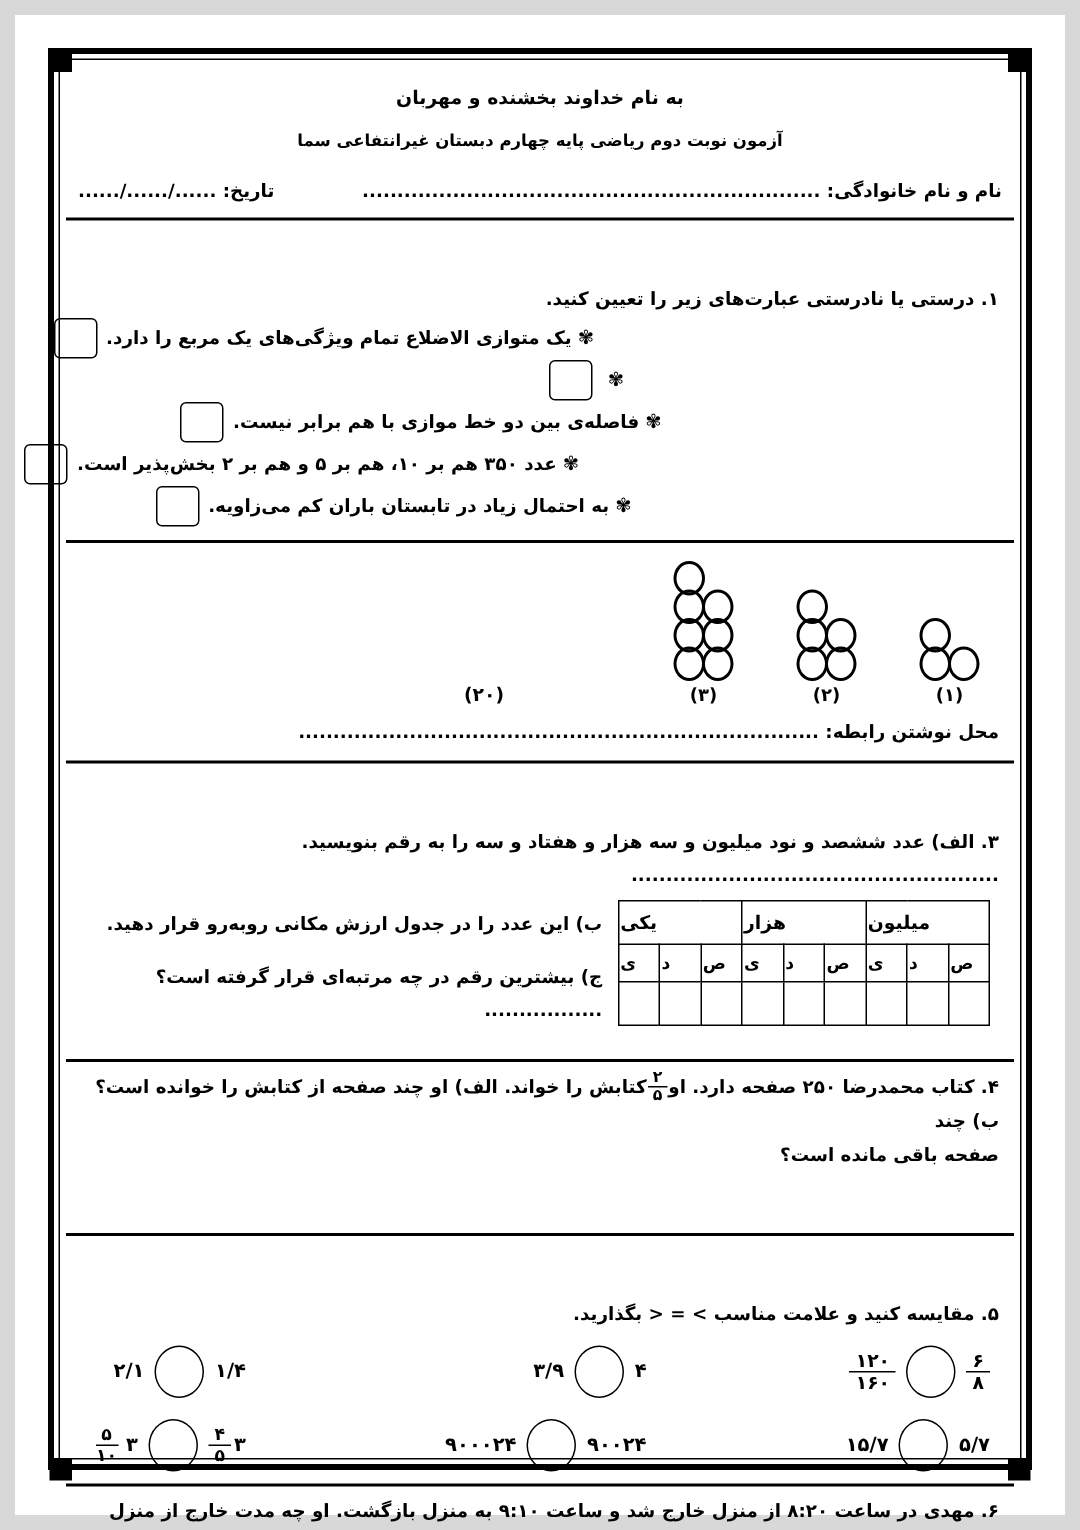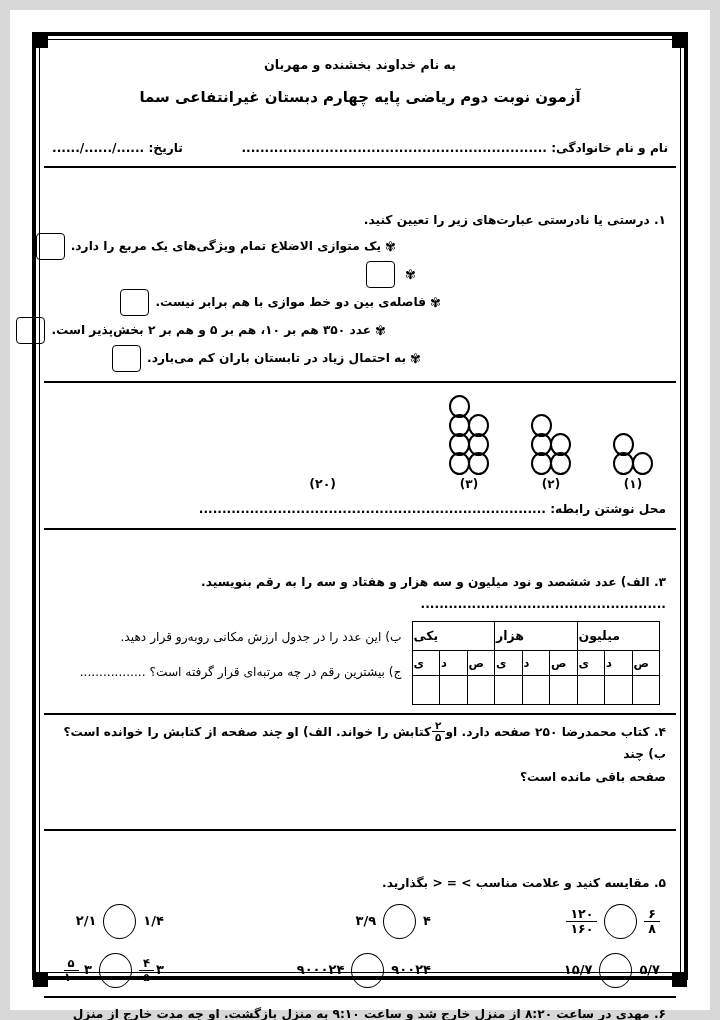--- a/index.html
+++ b/index.html
@@ -37,21 +37,21 @@
     position:absolute;left:34px;top:34px;
     width:632px;height:924px;
     box-sizing:border-box;
     font-size:12.2px;
     color:#000;
     line-height:1.75;
   }
 
   .hdr{ text-align:center; padding-top:10px; }
   .hdr .l1{font-weight:bold;font-size:12.6px;margin-bottom:8px;}
-  .hdr .l2{font-weight:bold;font-size:15px;margin-bottom:20px;}
+  .hdr .l2{font-weight:bold;font-size:11px;margin-bottom:6px;}
   .idrow{
     display:flex;justify-content:space-between;align-items:baseline;
     font-weight:bold;font-size:12.2px;
     padding:8px 8px 6px 8px;
     border-bottom:2.5px solid #000;
   }
   .idrow .name{flex:1;text-align:right;}
   .idrow .date{white-space:nowrap;padding-right:14px;}
 
   .sec{ border-bottom:2.5px solid #000; padding:6px 10px 8px 10px; }
@@ -86,21 +86,21 @@
   .crow{display:flex;justify-content:flex-end;}
   .circ{
     width:21px;height:23px;border:2.4px solid #000;border-radius:50%;
     box-sizing:border-box;margin:-2px -1px;
   }
   .p20{position:absolute;bottom:-2px;right:330px;font-weight:bold;font-size:12.5px;}
   .q2ans{font-weight:bold;margin-top:6px;}
 
   
   .q3wrap{display:flex;align-items:flex-start;gap:10px;margin-top:6px;}
-  .q3text{flex:1;font-weight:normal;padding-top:6px;}
+  .q3text{flex:1;font-weight:bold;padding-top:6px;}
   .q3text div{margin-bottom:14px;}
   .pvtable{border-collapse:collapse;font-weight:bold;font-size:11.5px;margin-right:6px;}
   .pvtable td{
     border:1.6px solid #000;text-align:left;
   }
   .pvtable .grp{height:26px;width:74px;font-size:12.5px;}
   .pvtable .sub{height:22px;width:24.5px;}
   .pvtable .blank{height:26px;}
 
   
@@ -183,21 +183,21 @@
         </div>
 
         <div class="q1row r4">
           <span class="bullet">✾</span>
           <span class="q1text">عدد ۳۵۰ هم بر ۱۰، هم بر ۵ و هم بر ۲ بخش‌پذیر است.</span>
           <span class="tfbox"></span>
         </div>
 
         <div class="q1row r5">
           <span class="bullet">✾</span>
-          <span class="q1text">به احتمال زیاد در تابستان باران کم می‌بارد.</span>
+          <span class="q1text">به احتمال زیاد در تابستان باران کم می‌زاویه.</span>
           <span class="tfbox"></span>
         </div>
 
       </div>
     </div>
 
     <div class="sec">
       <div class="patterns">
 
         <div class="pat" style="right:14px;">

